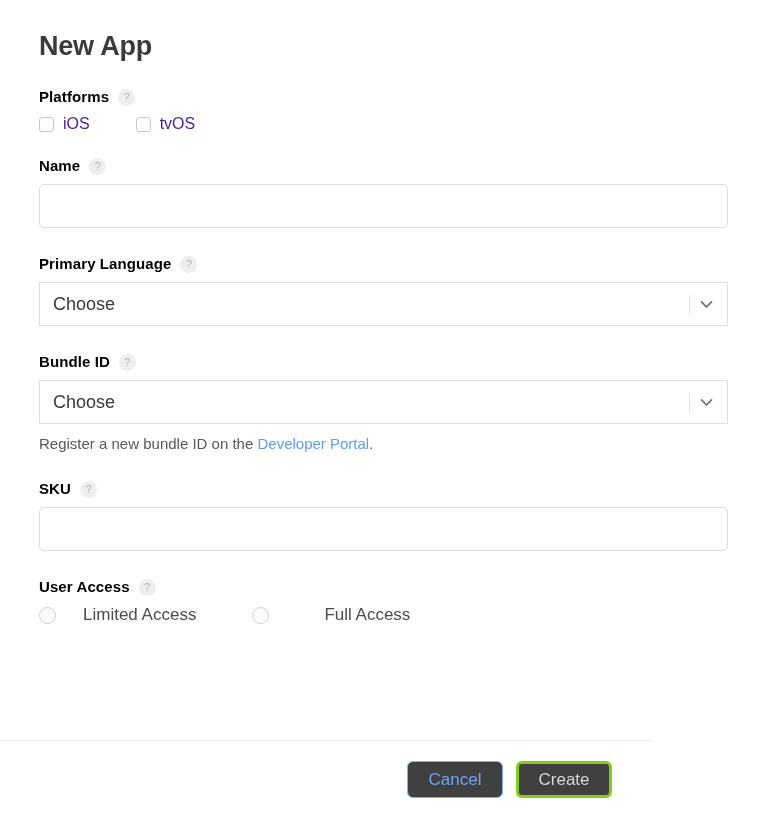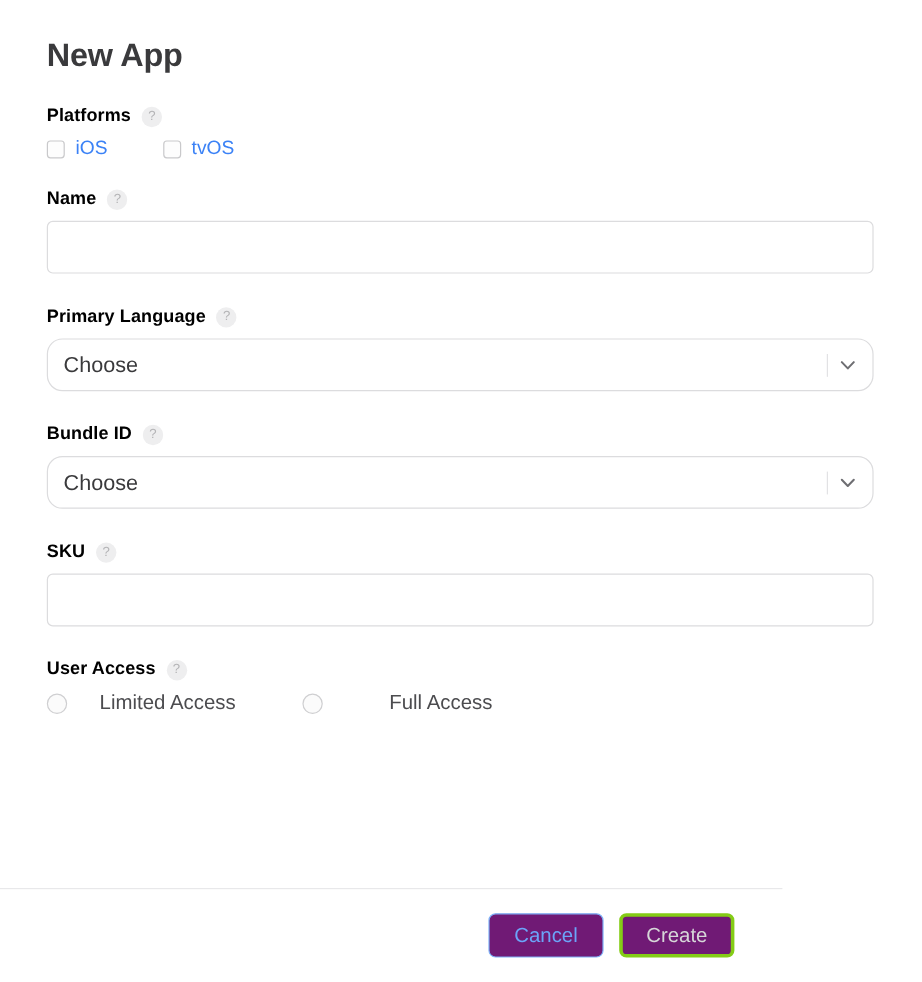--- a/index.html
+++ b/index.html
@@ -98,21 +98,21 @@
     width: 15px;
     height: 15px;
     border: 1px solid #c9c9cb;
     border-radius: 3px;
     background: #fdfdfd;
     box-sizing: border-box;
     flex: none;
   }
   .choice-label {
     font-size: 16px;
-    color: #3b82f6;
+    color: #4c1d95;
     margin-left: 9px;
     line-height: 18px;
   }
 
   
   .radio-circle {
     width: 17px;
     height: 17px;
     border: 1px solid #cfcfd1;
     border-radius: 50%;
@@ -147,21 +147,21 @@
     outline: none;
   }
   .text-input::placeholder { color: #b9b9bb; }
 
   
   .select-wrap {
     position: relative;
     width: 689px;
     height: 44px;
     border: 1px solid #dcdcde;
-    border-radius: 13px;
+    border-radius: 1px;
     background: #ffffff;
     box-sizing: border-box;
     display: flex;
     align-items: center;
     cursor: pointer;
   }
   .select-value {
     font-size: 18px;
     color: #3a3a3c;
     padding-left: 13px;
@@ -211,21 +211,21 @@
     justify-content: flex-end;
     padding-right: 40px;
   }
   .btn {
     font-family: "Liberation Sans", sans-serif;
     font-size: 17px;
     height: 37px;
     min-width: 96px;
     border-radius: 6px;
     box-sizing: border-box;
-    background: #701a75;
+    background: #404040;
     display: inline-flex;
     align-items: center;
     justify-content: center;
     padding: 0 14px;
   }
   .btn-cancel {
     border: 1px solid #7eb0f7;
     color: #6ba4f8;
     cursor: pointer;
   }
@@ -293,20 +293,23 @@
       </div>
       <div class="select-wrap">
         <span class="select-value">Choose</span>
         <span class="select-divider"></span>
         <span class="select-chevron">
           <svg width="13" height="9" viewBox="0 0 13 9">
               <path d="M1.5 1.8 L6.5 7 L11.5 1.8" fill="none" stroke="#6e6e72" stroke-width="1.7" stroke-linecap="round" stroke-linejoin="round"></path>
             </svg>
         </span>
       </div>
+      <div class="helper-text">
+        <span>Register a new bundle ID on the </span><a class="helper-link">Developer Portal</a><span>.</span>
+      </div>
     </div>
 
     <div class="field-group">
       <div class="field-label-row">
         <span class="field-label">SKU</span>
         <span class="help-icon">?</span>
       </div>
       <input class="text-input" type="text" value="" style="">
     </div>
 

